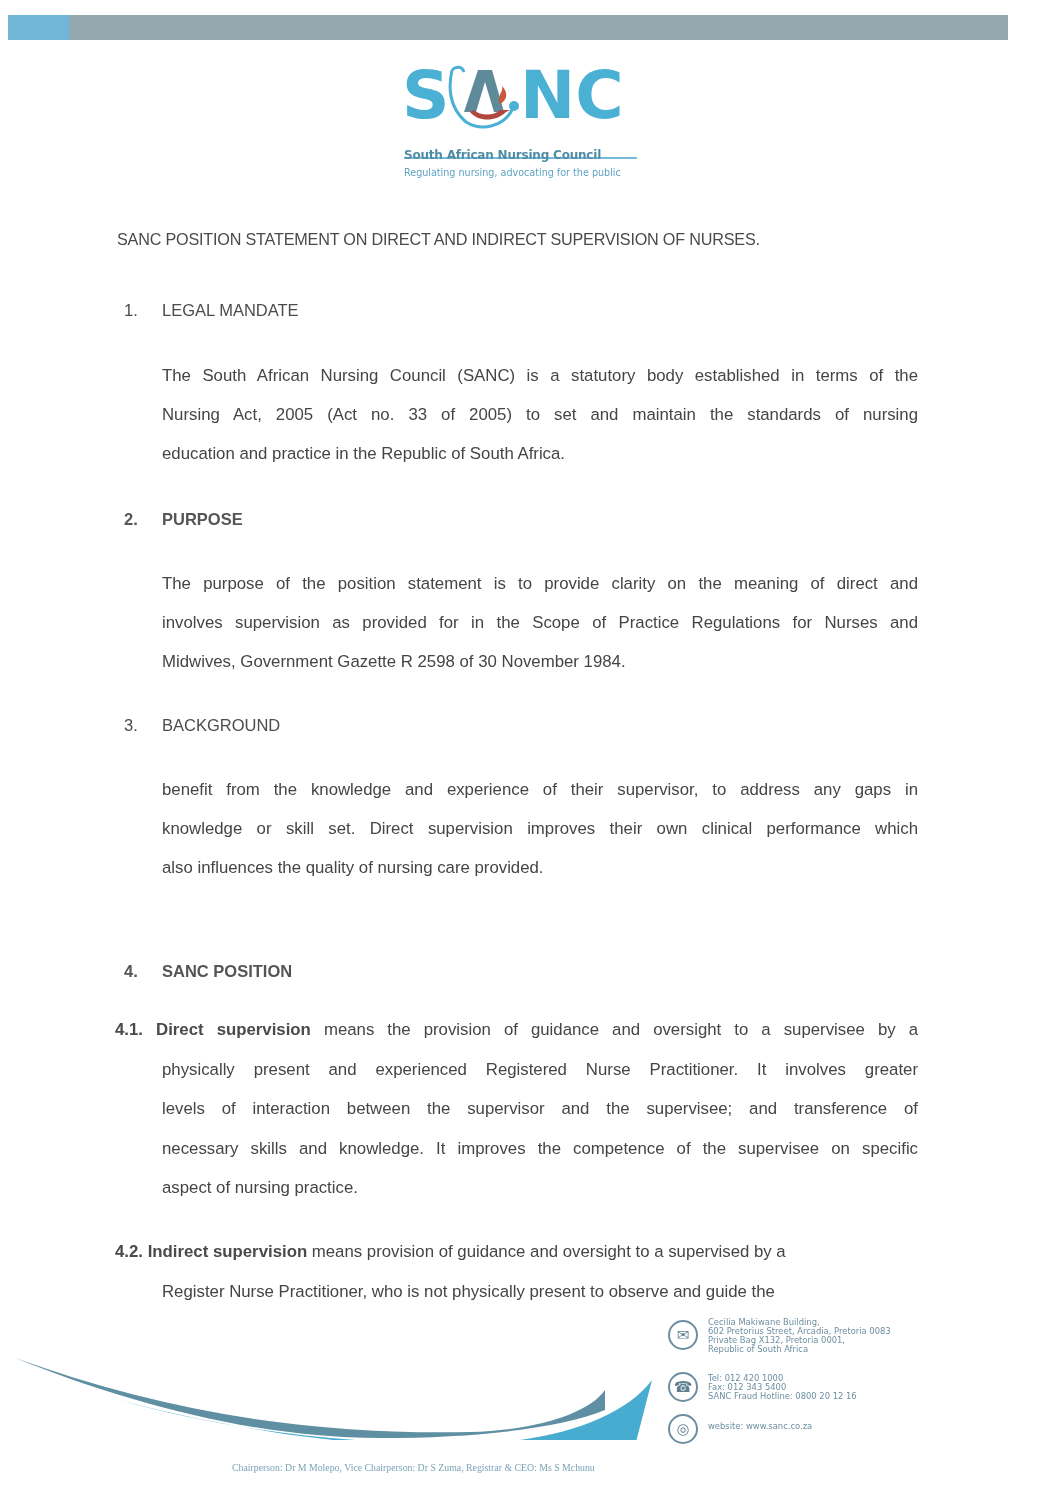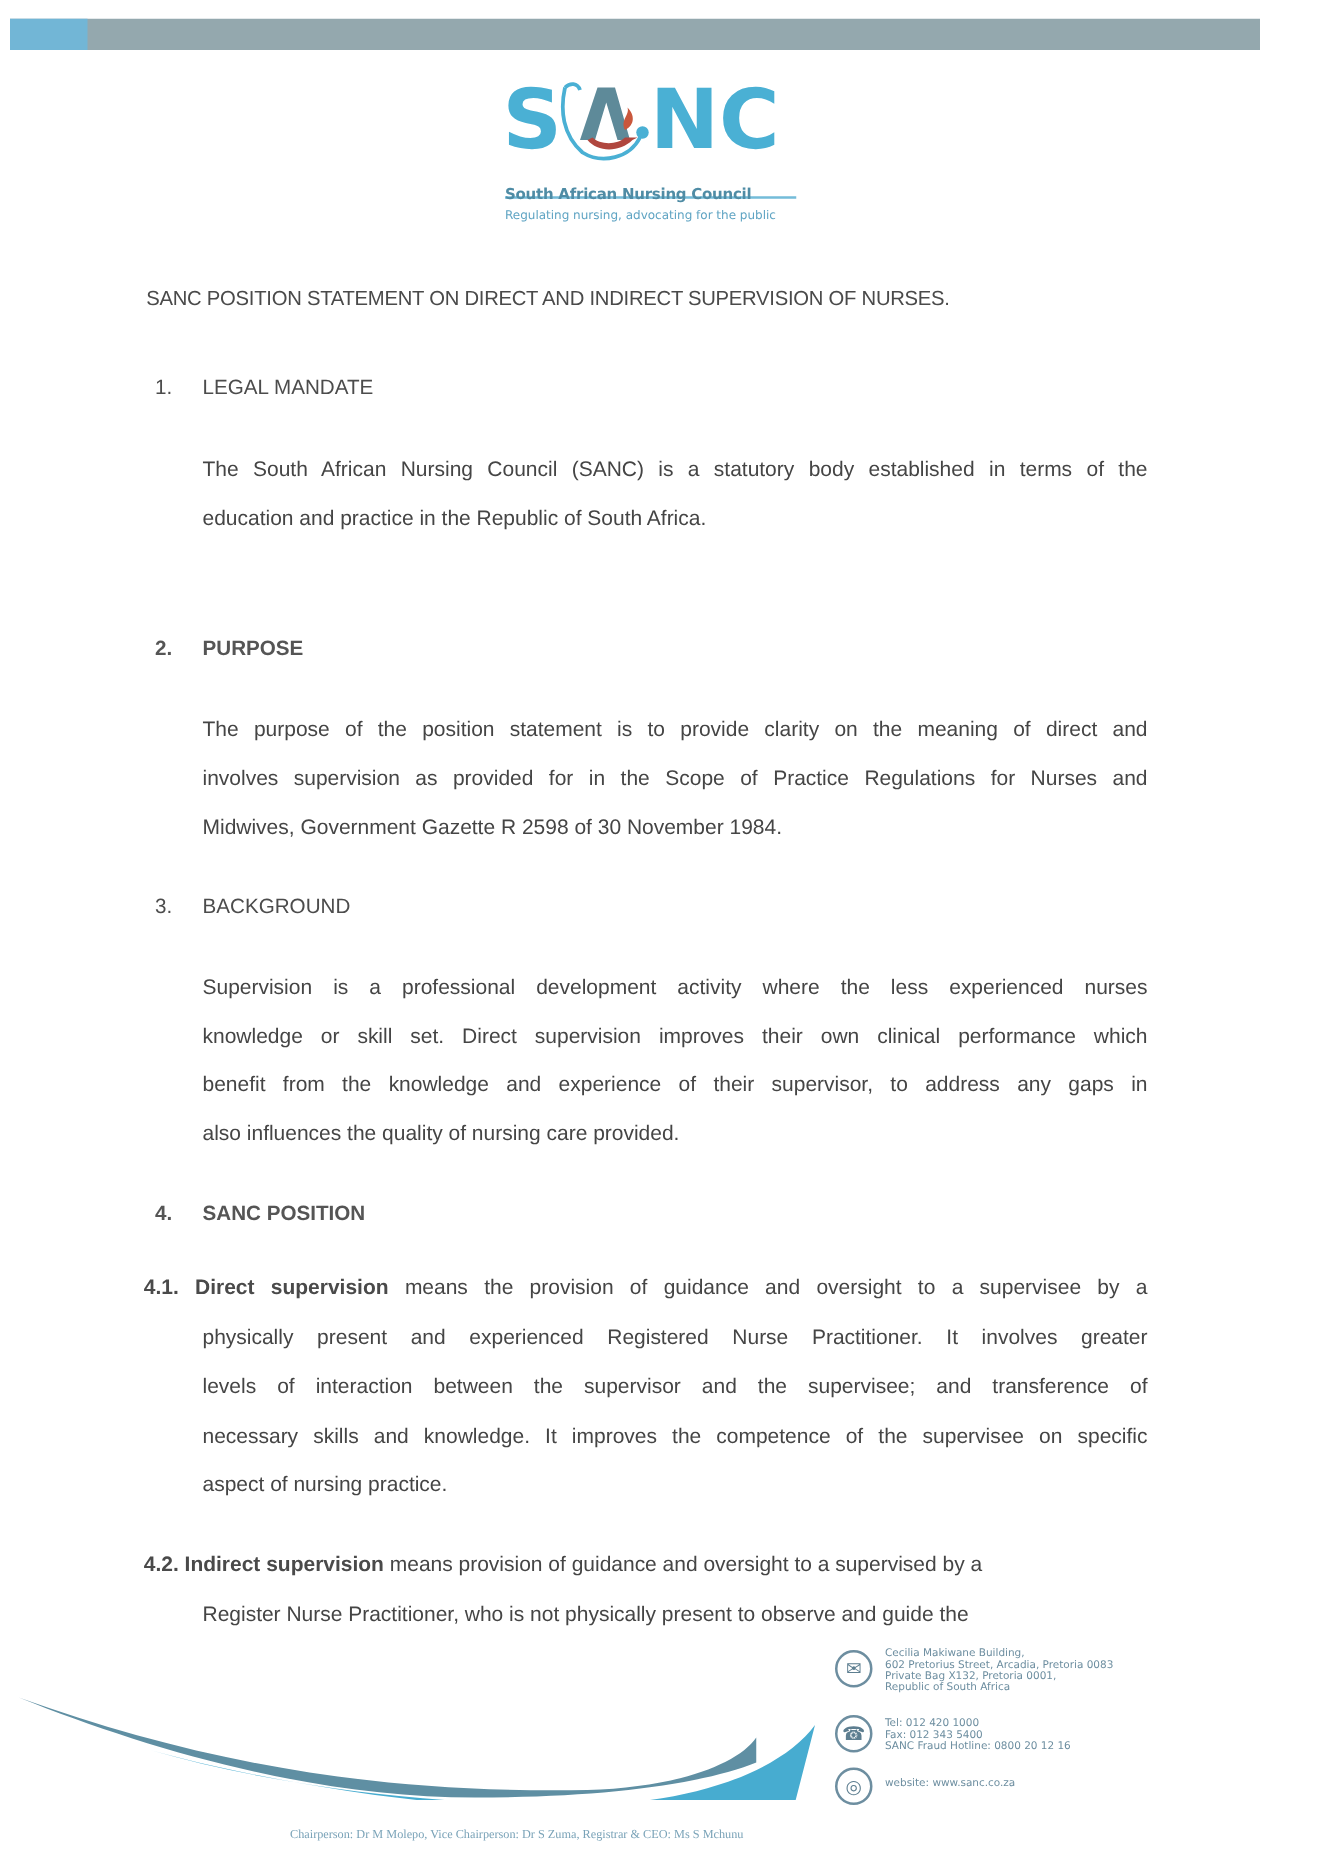--- a/index.html
+++ b/index.html
@@ -78,39 +78,39 @@
 </div>
 
 <div class="doc">
   <div class="doc-title">SANC POSITION STATEMENT ON DIRECT AND INDIRECT SUPERVISION OF NURSES.</div>
 
   <div class="section-heading" style="top:301px;">
     <span class="num">1.</span><span>LEGAL MANDATE</span>
   </div>
   <div class="para" style="top:356px;">
     <span class="line">The South African Nursing Council (SANC) is a statutory body established in terms of the</span>
+    <span class="line">Nursing Act, 2005 (Act no. 33 of 2005) to set and maintain the standards of nursing</span>
     <span class="line last">education and practice in the Republic of South Africa.</span>
   </div>
 
   <div class="section-heading bold" style="top:510px;">
     <span class="num">2.</span><span>PURPOSE</span>
   </div>
   <div class="para" style="top:564px;">
     <span class="line">The purpose of the position statement is to provide clarity on the meaning of direct and</span>
     <span class="line">involves supervision as provided for in the Scope of Practice Regulations for Nurses and</span>
     <span class="line last">Midwives, Government Gazette R 2598 of 30 November 1984.</span>
   </div>
 
   <div class="section-heading" style="top:716px;">
     <span class="num">3.</span><span>BACKGROUND</span>
   </div>
   <div class="para" style="top:770px;">
-    <span class="line">Supervision is a professional development activity where the less experienced nurses</span>
+    <span class="line">benefit from the knowledge and experience of their supervisor, to address any gaps in</span>
     <span class="line">knowledge or skill set. Direct supervision improves their own clinical performance which</span>
-    <span class="line">benefit from the knowledge and experience of their supervisor, to address any gaps in</span>
     <span class="line last">also influences the quality of nursing care provided.</span>
   </div>
 
   <div class="section-heading bold" style="top:962px;">
     <span class="num">4.</span><span>SANC POSITION</span>
   </div>
 
   <div class="numbered" style="top:1010px;">
     <span class="line first"><b>4.1.</b> <b>Direct supervision</b><span> means the provision of guidance and oversight to a supervisee by a</span></span>
     <span class="line">physically present and experienced Registered Nurse Practitioner. It involves greater</span>

